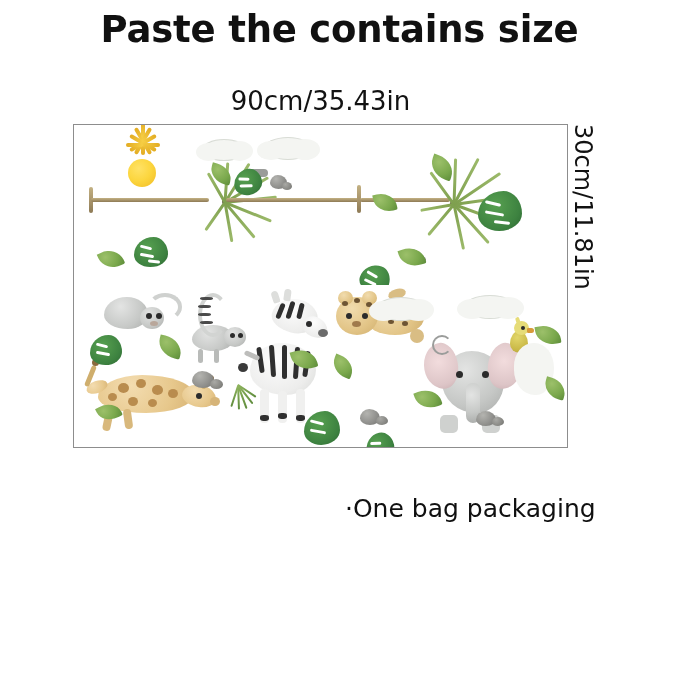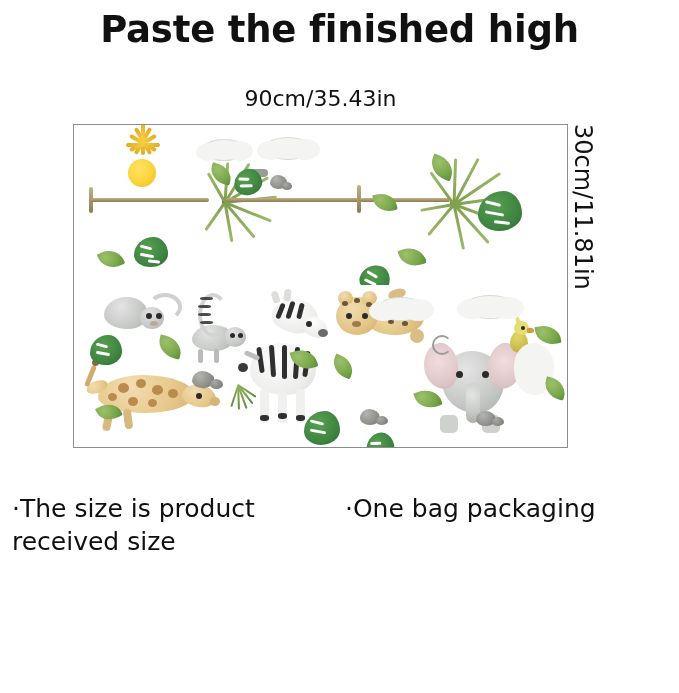--- a/index.html
+++ b/index.html
@@ -31,21 +31,21 @@
     white-space: nowrap;
   }
 
   
   #width-label {
     position: absolute;
     left: 73px;
     top: 86px;
     width: 495px;
     text-align: center;
-    font-size: 22px;
+    font-size: 26px;
     font-weight: 400;
     color: #121212;
     white-space: nowrap;
   }
   #height-label {
     position: absolute;
     left: 569px;
     top: 124px;
     height: 324px;
     width: 28px;
@@ -221,21 +221,21 @@
   }
   #notes-left  { left: 12px;  top: 492px; width: 330px; }
   #notes-right { left: 345px; top: 492px; width: 334px; }
   .note { margin: 0 0 26px 0; }
   .note:last-child { margin-bottom: 0; }
   #notes-right .note:first-child { margin-bottom: 24px; }
 </style>
 </head>
 <body>
 
-<div id="page-title">Paste the finished high</div>
+<div id="page-title">Paste the contains size</div>
 
 <div id="width-label">90cm/35.43in</div>
 <div id="height-label">30cm/11.81in</div>
 
 <div id="sheet-frame">
 
   <div class="sheet" id="sheet-top">
 
     <div class="art" id="sun" style="left:32px; top:12px; width:72px; height:72px;">
       <div class="sun-core" style="position:absolute; left:22px; top:22px; width:28px; height:28px;"></div>
@@ -515,18 +515,17 @@
         <i style="height:24px; transform:rotate(-24deg);"></i>
       <i style="height:25px; transform:rotate(-6deg);"></i>
         <i style="height:24px; transform:rotate(12deg);"></i>
       <i style="height:22px; transform:rotate(32deg);"></i>
     </div>
 
   </div>
 </div>
 
 <div class="note-col" id="notes-left">
-  <p class="note">·The size is product received size</p>
 </div>
 
 <div class="note-col" id="notes-right">
   <p class="note">·One bag packaging</p>
 </div>
 
 </body></html>

